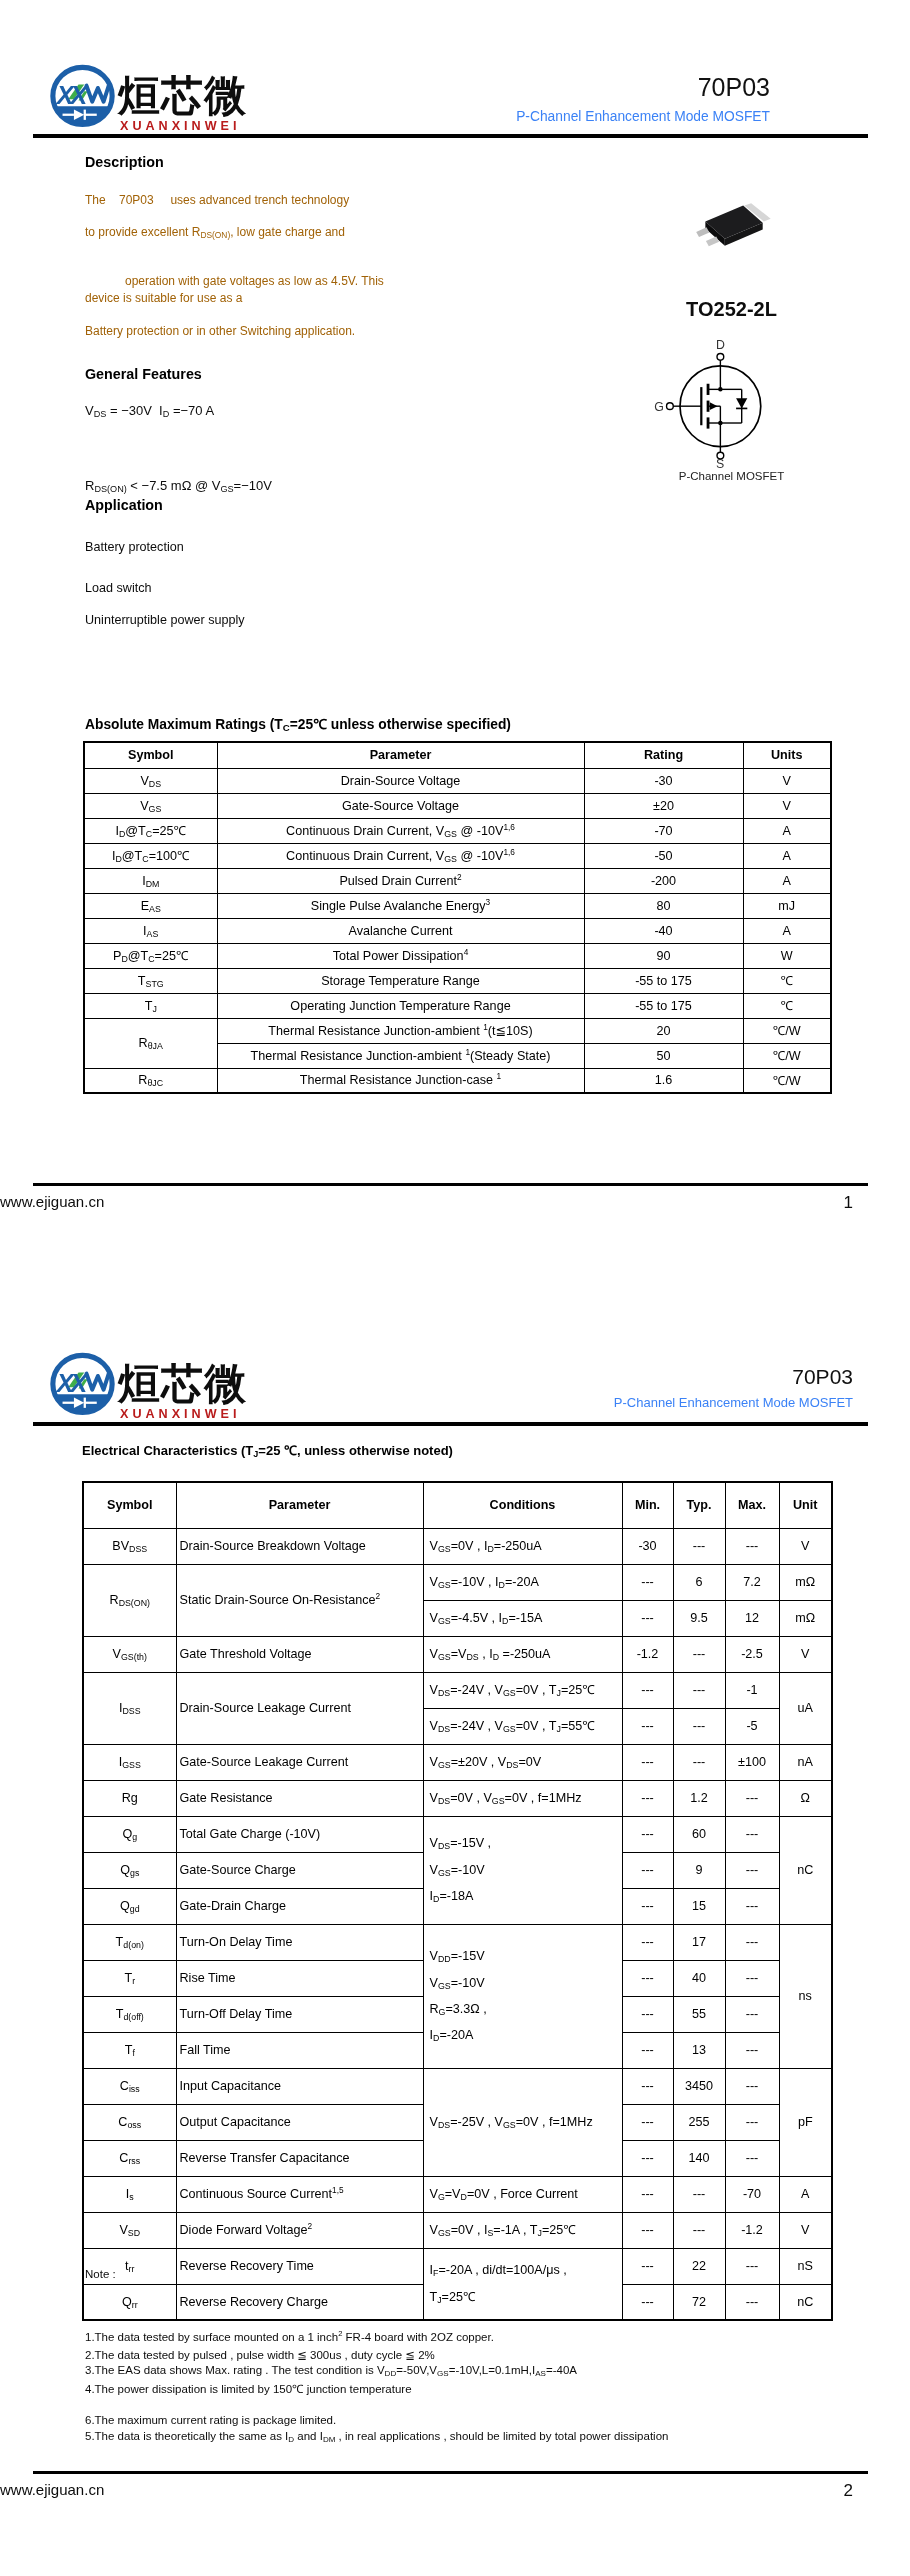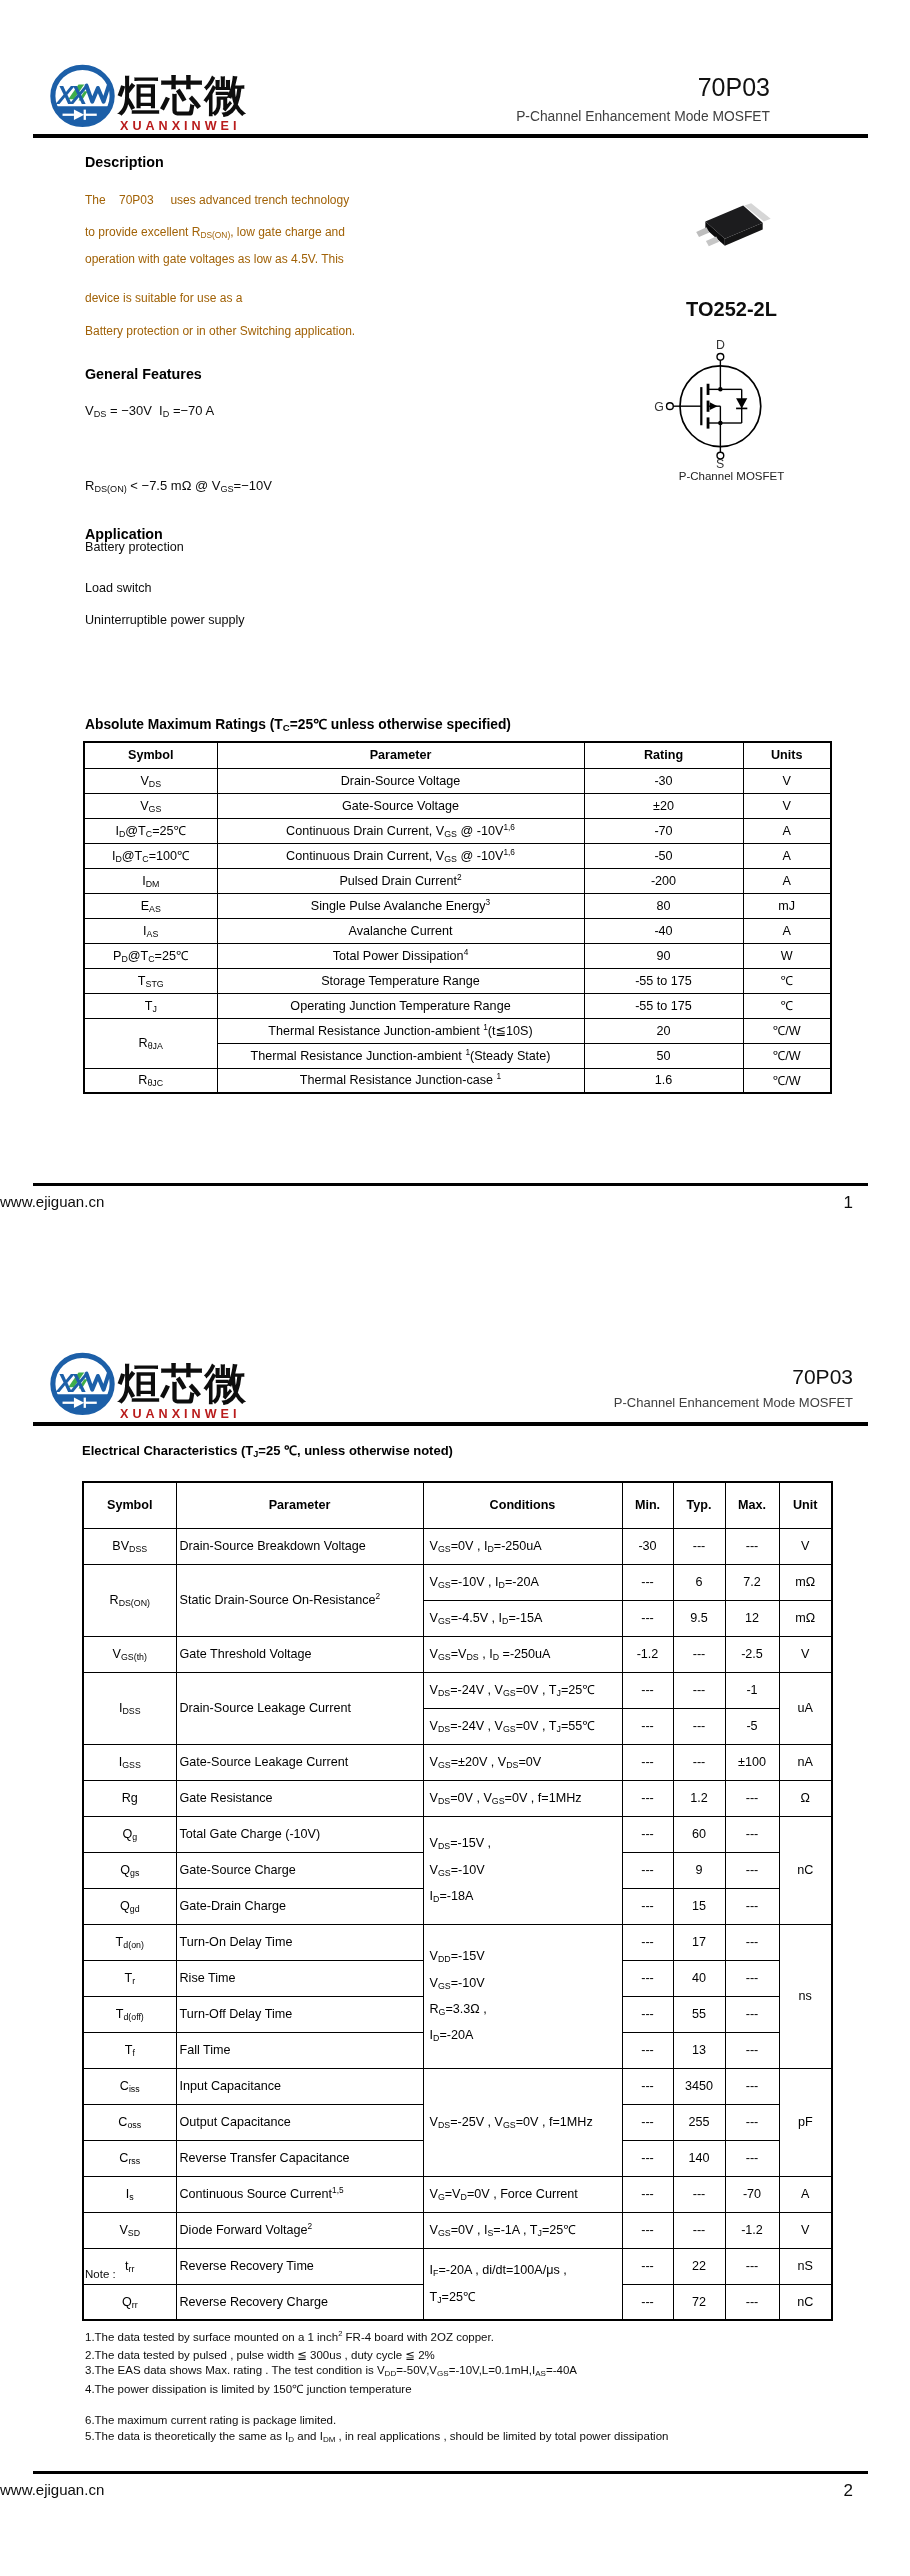--- a/index.html
+++ b/index.html
@@ -6,21 +6,21 @@
   body{width:910px;font-family:"Liberation Sans",sans-serif;color:#000;}
   .page{position:relative;width:910px;height:1288px;background:#fff;overflow:hidden;}
   sub{font-size:0.70em;vertical-align:-0.22em;line-height:0;}
   sup{font-size:0.66em;vertical-align:super;line-height:0;}
 
   
   .emblem{position:absolute;left:50px;top:64px;width:65px;height:65px;}
   .brand-cn{position:absolute;left:118px;top:68px;font-size:42px;font-weight:900;letter-spacing:1.1px;color:#0d0d0d;}
   .brand-en{position:absolute;left:120px;top:119px;font-size:12.6px;font-weight:600;letter-spacing:4px;color:#b91c1c;}
   .part-number{position:absolute;right:140px;top:73px;font-size:25px;color:#111;}
-  .subtitle{position:absolute;right:140px;top:109px;font-size:13.8px;color:#404040;margin-left:8px;}
+  .subtitle{position:absolute;right:140px;top:109px;font-size:13.8px;color:#3b82f6;margin-left:8px;}
   .page2 .part-number{right:57px;top:77px;font-size:21px;}
   .page2 .subtitle{right:57px;top:107px;font-size:13px;}
   .rule{position:absolute;left:33px;width:835px;background:#000;}
   .rule-top{top:134px;height:4px;}
   .rule-bottom{top:1183px;height:3.4px;}
 
   
   .sec-title{position:absolute;left:85px;font-size:14.3px;font-weight:bold;color:#000;}
   .desc-line{position:absolute;left:85px;font-size:12px;color:#a16207;white-space:nowrap;}
   .feat-line{position:absolute;left:85px;font-size:13px;color:#0c0c0c;white-space:nowrap;}
@@ -75,29 +75,29 @@
   <div class="brand-cn">烜芯微</div>
   <div class="brand-en">XUANXINWEI</div>
 
   <div class="part-number">70P03</div>
   <div class="subtitle">P-Channel Enhancement Mode MOSFET</div>
   <div class="rule rule-top"></div>
 
   <div class="sec-title" style="top:154px;">Description</div>
   <div class="desc-line" style="top:193px;">The&nbsp;&nbsp;&nbsp;&nbsp;70P03&nbsp;&nbsp;&nbsp;&nbsp;&nbsp;uses advanced trench technology</div>
   <div class="desc-line" style="top:225px;">to provide excellent R<sub>DS(ON)</sub>, low gate charge and</div>
-  <div class="desc-line" style="top:252px;">operation with gate voltages as low as 4.5V. This</div>
+  <div class="desc-line" style="top:274px;margin-left:40px;">operation with gate voltages as low as 4.5V. This</div>
   <div class="desc-line" style="top:291px;">device is suitable for use as a</div>
   <div class="desc-line" style="top:324px;">Battery protection or in other Switching application.</div>
 
   <div class="sec-title" style="top:366px;">General Features</div>
   <div class="feat-line" style="top:403px;">V<sub>DS</sub> = −30V&nbsp;&nbsp;I<sub>D</sub> =−70 A</div>
   <div class="feat-line" style="top:478px;">R<sub>DS(ON)</sub> &lt; −7.5 mΩ @ V<sub>GS</sub>=−10V</div>
 
-  <div class="sec-title" style="top:497px;margin-top:29px;">Application</div>
+  <div class="sec-title" style="top:497px;">Application</div>
   <div class="app-item" style="top:540px;">Battery protection</div>
   <div class="app-item" style="top:581px;">Load switch</div>
   <div class="app-item" style="top:613px;">Uninterruptible power supply</div>
 
   <svg class="pkg-photo" viewBox="0 0 150 120">
     <polygon points="100,6 134,34 146,29 112,2" fill="#d6d6d6"></polygon>
     <polygon points="32,34 98,6 132,36 66,64" fill="#1c1c1e"></polygon>
     <polygon points="32,34 66,64 66,76 32,46" fill="#0b0b0c"></polygon>
     <polygon points="66,64 132,36 132,48 66,76" fill="#151516"></polygon>
     <polygon points="16,52 34,44 39,53 21,61" fill="#bdbdbd"></polygon>

